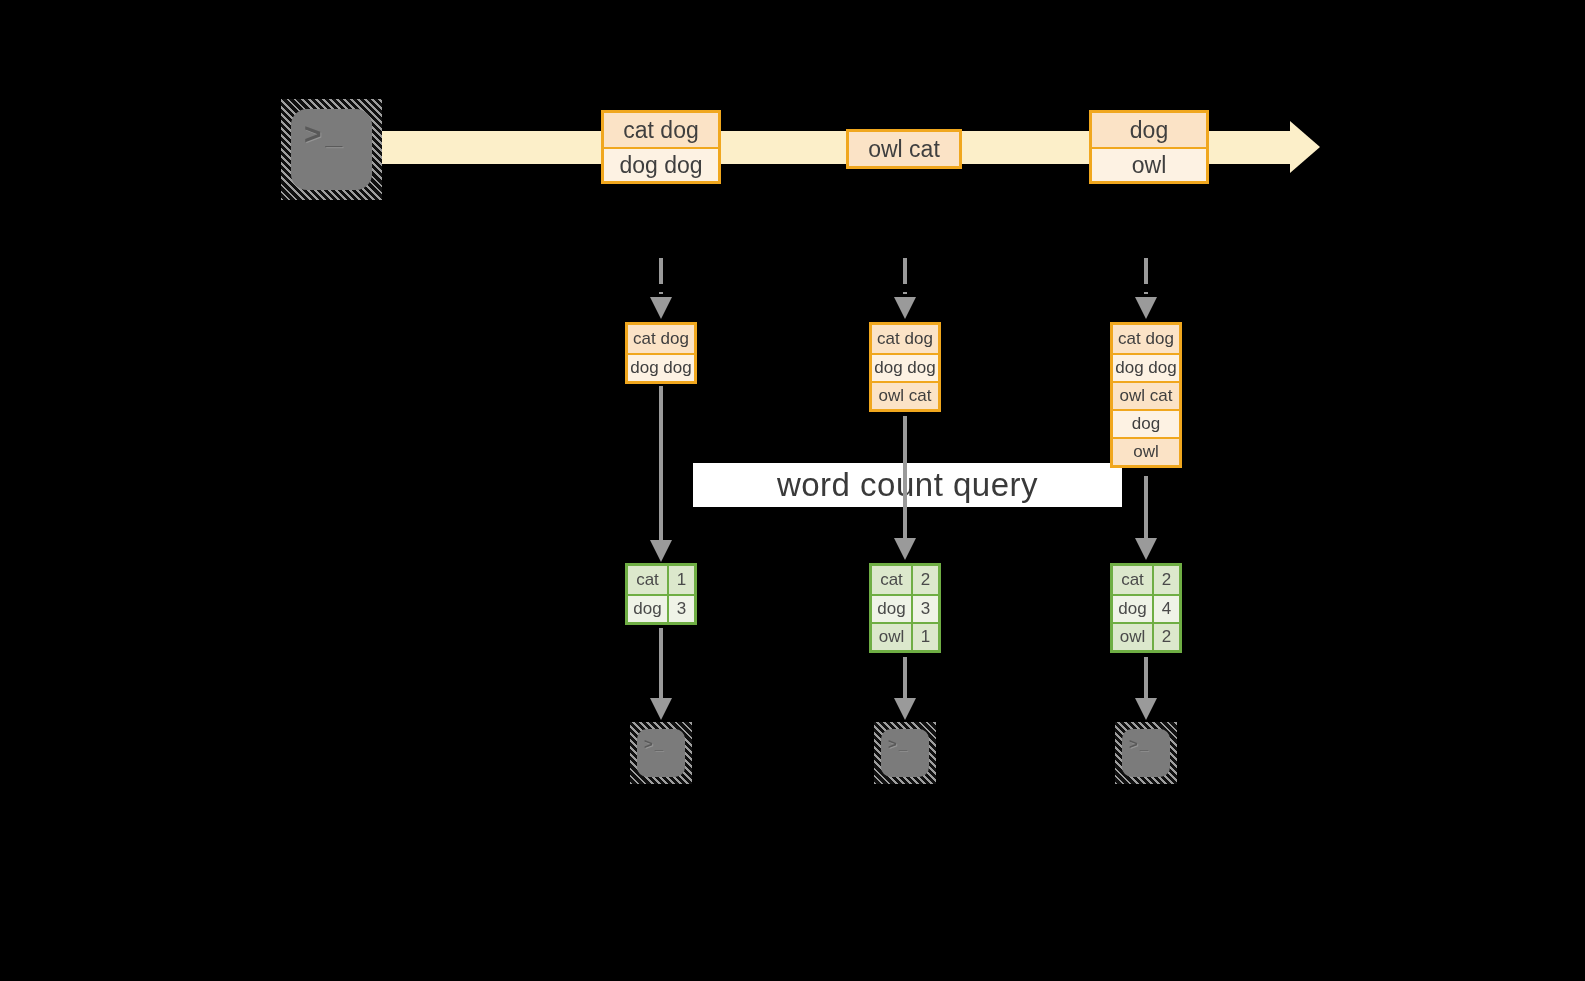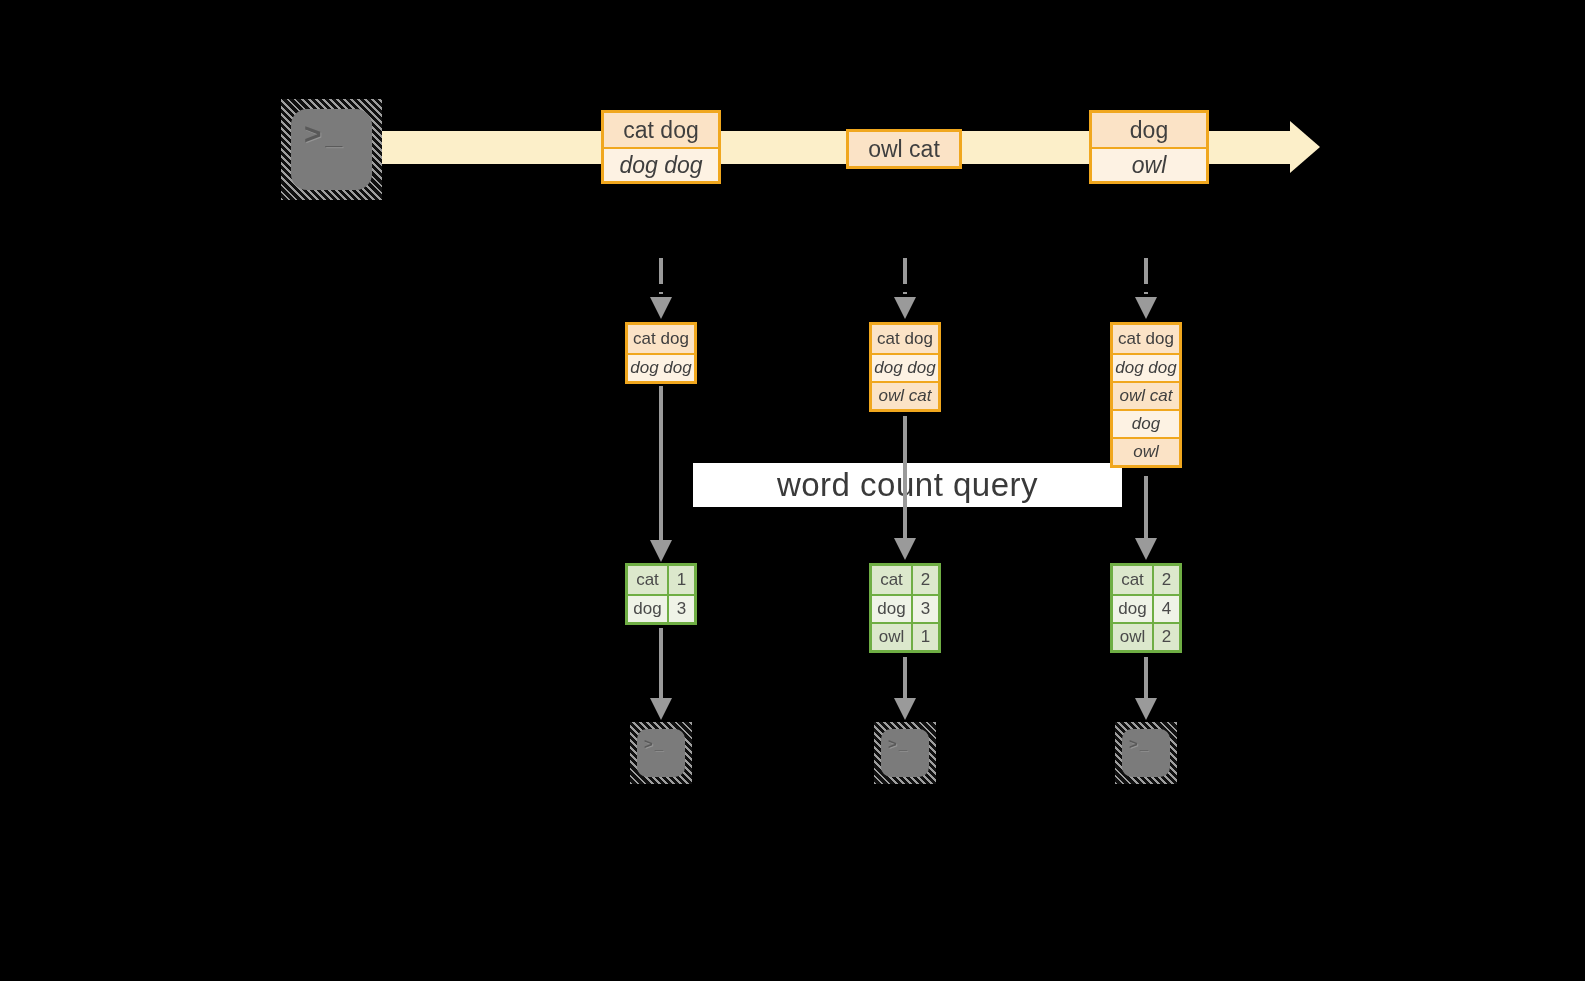--- a/index.html
+++ b/index.html
@@ -40,21 +40,21 @@
     position:absolute;width:0;height:0;z-index:1;
     border-top:26px solid transparent;border-bottom:26px solid transparent;
     border-left:30px solid var(--band);
   }
   
   .ev-box{position:absolute;border:3px solid var(--orange);z-index:2;background:var(--fillB);}
   .ev-row{
     display:flex;align-items:center;justify-content:center;
     color:var(--txt);font-size:23px;height:34px;
   }
-  .ev-row + .ev-row{border-top:2px solid var(--orange);font-style:italic;}
+  .ev-row + .ev-row{border-top:2px solid var(--orange);}
   .ev-row.sm{font-size:17px;height:28px;}
   .fa{background:var(--fillA);} .fb{background:var(--fillB);}
   
   .vline{position:absolute;width:4px;background:var(--arrow);z-index:6;}
   .vdash{
     position:absolute;width:4px;z-index:6;
     background:repeating-linear-gradient(to bottom,var(--arrow) 0,var(--arrow) 26px,transparent 26px,transparent 34px);
   }
   .vhead{
     position:absolute;width:0;height:0;z-index:6;

